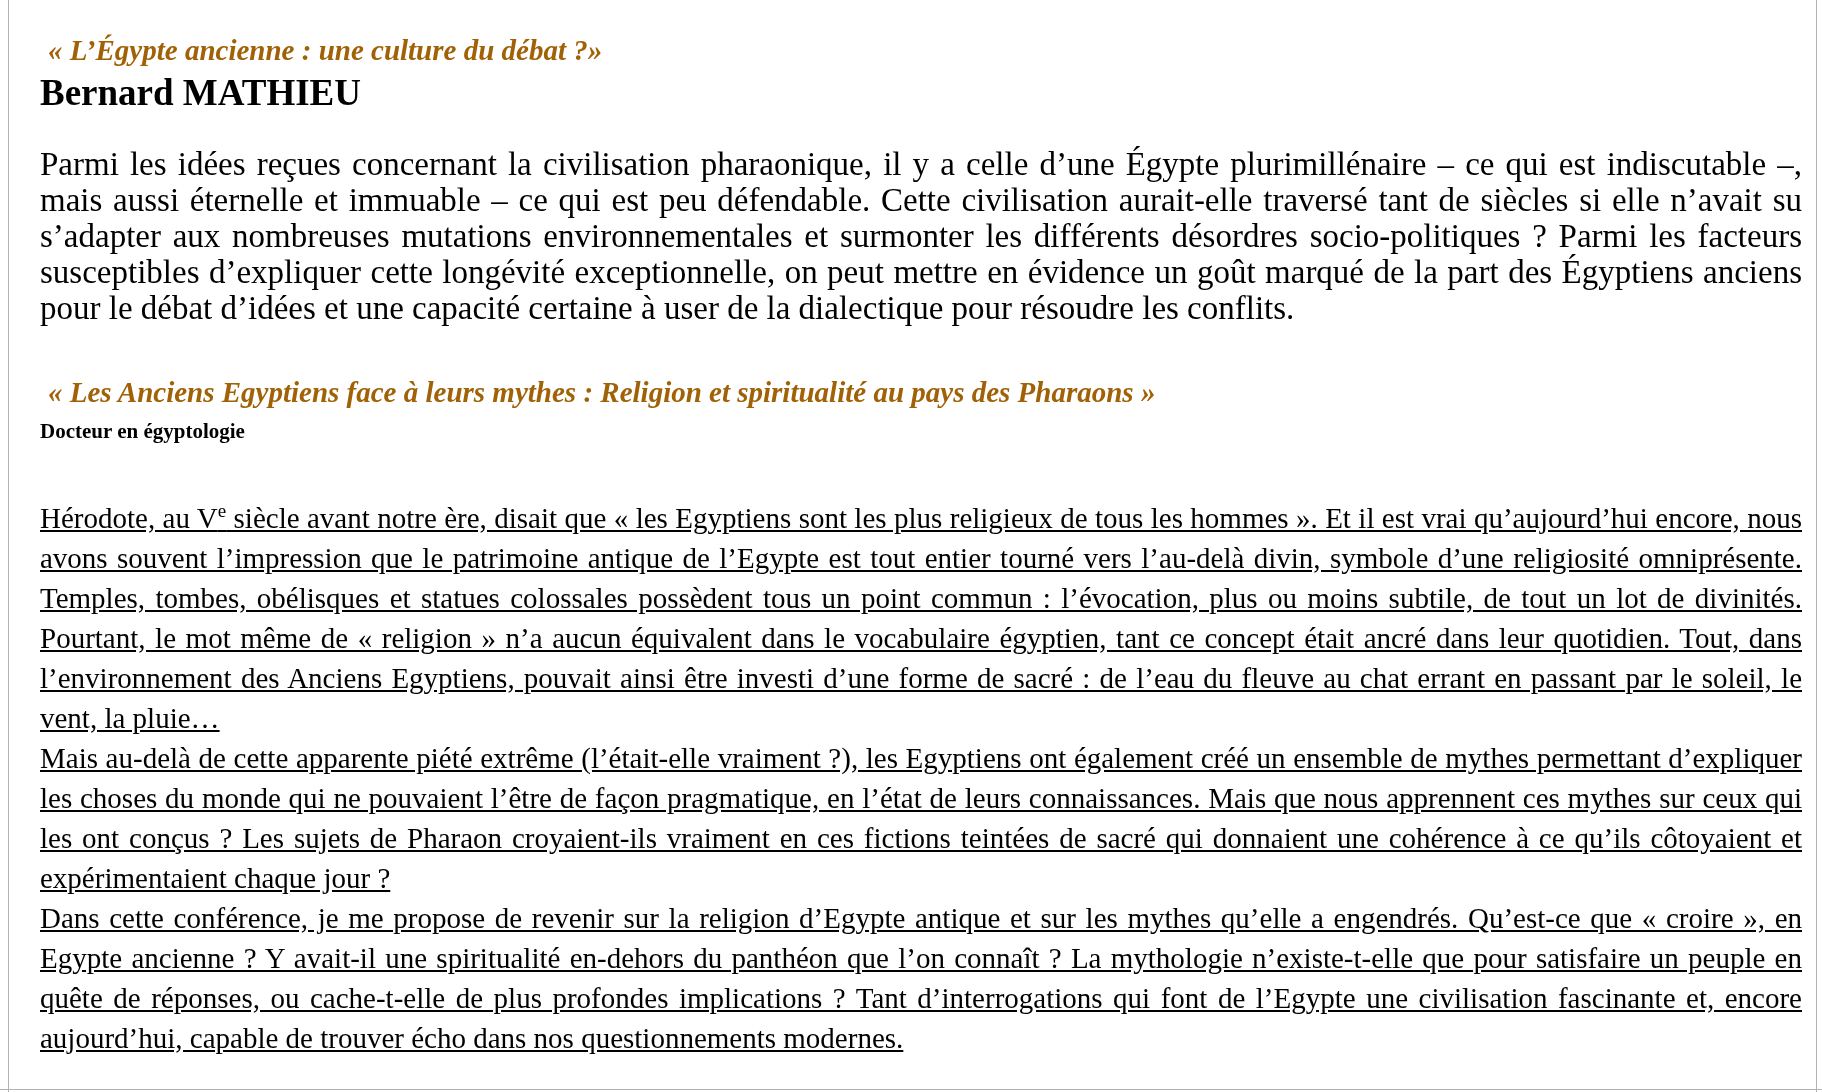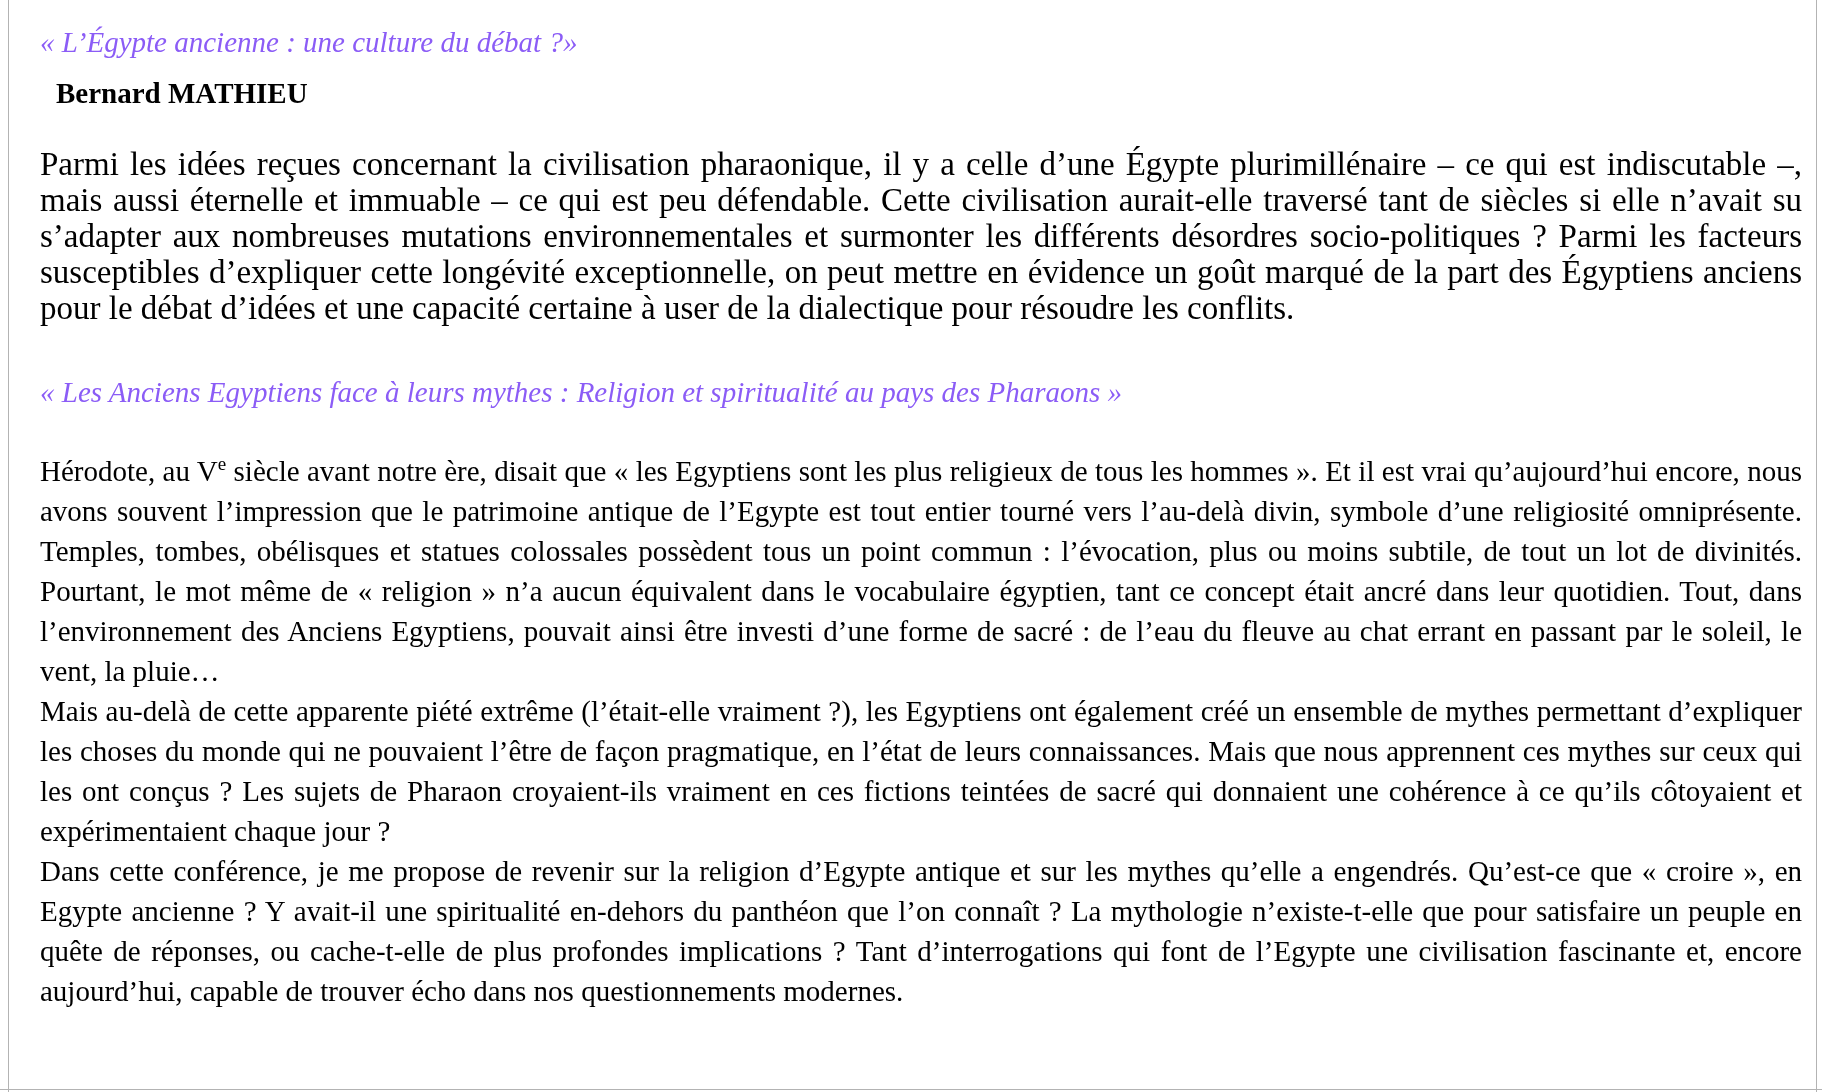--- a/index.html
+++ b/index.html
@@ -24,51 +24,52 @@
   .border-bottom { left: 0; right: 0; bottom: 2px; height: 1px; }
   .content {
     position: absolute;
     left: 40px;
     top: 24px;
     width: 1762px;
   }
   .talk-title {
     font-size: 29px;
     line-height: 36px;
-    font-weight: normal;
+    font-weight: bold;
     font-style: italic;
-    color: #8b5cf6;
-    margin: 0;
+    color: #a16207;
+    margin: 8px;
   }
   .speaker-name {
-    font-size: 29px;
+    font-size: 37px;
     line-height: 34px;
     font-weight: bold;
-    margin: 16px;
+    margin: 0;
   }
   .speaker-subtitle {
     font-size: 21px;
     line-height: 26px;
     font-weight: bold;
     margin: 0;
   }
   .abstract-1 {
     font-size: 33px;
     line-height: 36px;
     text-align: justify;
     margin: 36px 0 0 0;
   }
   .section-2 {
     margin-top: 48px;
   }
   .abstract-body {
-    margin-top: 41px;
+    margin-top: 54px;
     font-size: 29px;
     line-height: 40px;
     text-align: justify;
+    text-decoration: underline;
   }
   .abstract-body p {
     margin: 0;
   }
   .abstract-body sup {
     font-size: 19px;
     line-height: 0;
   }
 </style>
 </head>
@@ -81,20 +82,21 @@
 <div class="content">
 
   <div class="section-1">
     <p class="talk-title">« L’Égypte ancienne : une culture du débat ?»</p>
     <p class="speaker-name">Bernard MATHIEU</p>
     <p class="abstract-1">Parmi les idées reçues concernant la civilisation pharaonique, il y a celle d’une Égypte plurimillénaire – ce qui est indiscutable –, mais aussi éternelle et immuable – ce qui est peu défendable. Cette civilisation aurait-elle traversé tant de siècles si elle n’avait su s’adapter aux nombreuses mutations environnementales et surmonter les différents désordres socio-politiques ? Parmi les facteurs susceptibles d’expliquer cette longévité exceptionnelle, on peut mettre en évidence un goût marqué de la part des Égyptiens anciens pour le débat d’idées et une capacité certaine à user de la dialectique pour résoudre les conflits.</p>
   </div>
 
   <div class="section-2">
     <p class="talk-title">« Les Anciens Egyptiens face à leurs mythes : Religion et spiritualité au pays des Pharaons »</p>
+    <p class="speaker-subtitle">Docteur en égyptologie</p>
 
     <div class="abstract-body">
       <p><span>Hérodote, au V</span><sup>e</sup><span> siècle avant notre ère, disait que « les Egyptiens sont les plus religieux de tous les hommes ». Et il est vrai qu’aujourd’hui encore, nous avons souvent l’impression que le patrimoine antique de l’Egypte est tout entier tourné vers l’au-delà divin, symbole d’une religiosité omniprésente. Temples, tombes, obélisques et statues colossales possèdent tous un point commun : l’évocation, plus ou moins subtile, de tout un lot de divinités. Pourtant, le mot même de « religion » n’a aucun équivalent dans le vocabulaire égyptien, tant ce concept était ancré dans leur quotidien. Tout, dans l’environnement des Anciens Egyptiens, pouvait ainsi être investi d’une forme de sacré : de l’eau du fleuve au chat errant en passant par le soleil, le vent, la pluie…</span></p>
       <p>Mais au-delà de cette apparente piété extrême (l’était-elle vraiment ?), les Egyptiens ont également créé un ensemble de mythes permettant d’expliquer les choses du monde qui ne pouvaient l’être de façon pragmatique, en l’état de leurs connaissances. Mais que nous apprennent ces mythes sur ceux qui les ont conçus ? Les sujets de Pharaon croyaient-ils vraiment en ces fictions teintées de sacré qui donnaient une cohérence à ce qu’ils côtoyaient et expérimentaient chaque jour ?</p>
       <p>Dans cette conférence, je me propose de revenir sur la religion d’Egypte antique et sur les mythes qu’elle a engendrés. Qu’est-ce que « croire », en Egypte ancienne ? Y avait-il une spiritualité en-dehors du panthéon que l’on connaît ? La mythologie n’existe-t-elle que pour satisfaire un peuple en quête de réponses, ou cache-t-elle de plus profondes implications ? Tant d’interrogations qui font de l’Egypte une civilisation fascinante et, encore aujourd’hui, capable de trouver écho dans nos questionnements modernes.</p>
     </div>
   </div>
 
 </div>
 

